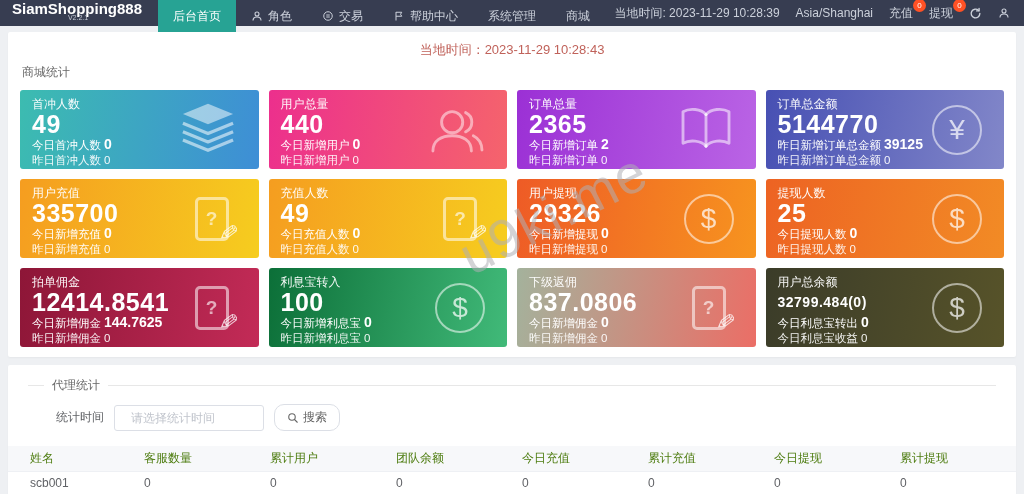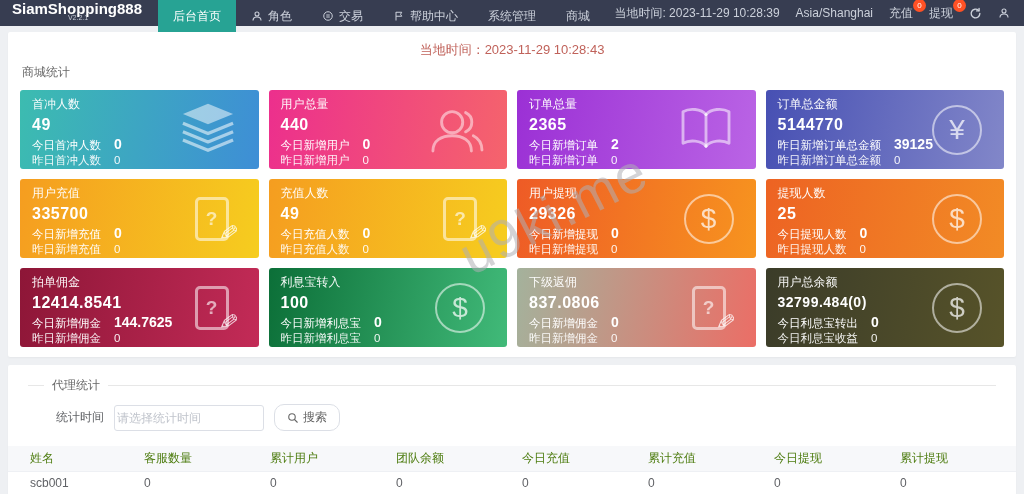--- a/index.html
+++ b/index.html
@@ -31,23 +31,23 @@
   .icon-btn { display:flex; align-items:center; cursor:pointer; }
   .user-wrap { display:flex; align-items:center; gap:4px; cursor:pointer; }
   
   .panel { background:#fff; margin:0 8px; border-radius:2px; box-shadow:0 1px 2px rgba(0,0,0,.04); }
   .panel-top { margin-top:6px; padding:4px 12px 10px; }
   .time-line { text-align:center; color:#c0625a; font-size:13px; padding:5px 0 3px; }
   .section-title { font-size:12px; color:#666; margin:2px 2px 9px; }
   .cards-grid { display:grid; grid-template-columns:repeat(4,1fr); gap:10px; }
   .card { position:relative; height:79px; border-radius:3px; padding:7px 12px; color:#fff; }
   .card-title { font-size:12px; line-height:15px; opacity:.96; }
-  .card-value { font-size:16px; font-weight:bold; line-height:25px; letter-spacing:.5px; }
+  .card-value { font-size:25px; font-weight:bold; line-height:25px; letter-spacing:.5px; }
   .card-value.small { font-size:14px; line-height:19px; padding:3px 0; }
-  .card-line { font-size:11.5px; line-height:15px; display:flex; align-items:baseline; gap:13px; }
+  .card-line { font-size:11.5px; line-height:15px; display:flex; align-items:baseline; gap:3px; }
   .card-line .v { font-weight:bold; font-size:14px; }
   .card-line.yesterday { opacity:.92; }
   .card-line.yesterday .v { font-weight:normal; font-size:11.5px; }
   .card-icon { position:absolute; right:22px; top:50%; transform:translateY(-50%); }
   .coin {
     width:50px; height:50px; border:2px solid rgba(255,255,255,.55); border-radius:50%;
     display:flex; align-items:center; justify-content:center;
     font-size:28px; color:rgba(255,255,255,.72);
   }
   .doc {
@@ -57,21 +57,21 @@
   .doc-q { font-size:19px; font-weight:bold; color:rgba(255,255,255,.62); }
   .doc-pencil { position:absolute; right:-13px; bottom:-9px; font-size:23px; color:rgba(255,255,255,.78); transform:scaleX(-1) rotate(-8deg); }
   
   .panel-bottom { margin-top:8px; padding:6px 0 0; height:140px; }
   fieldset.agent-box { border:1px solid #e7e7e7; border-left:none; border-right:none; border-bottom:none; margin:6px 20px 0; padding:8px 0 2px; }
   fieldset.agent-box legend { font-size:12px; color:#666; padding:0 8px; margin-left:16px; }
   .filter-row { display:flex; align-items:center; gap:10px; margin:2px 0 4px 28px; }
   .filter-label { font-size:12px; color:#606266; }
   .filter-input {
     width:150px; height:26px; border:1px solid #dcdfe6; border-radius:3px;
-    padding:0 2px; font-size:12px; color:#606266; outline:none;
+    padding:0 16px; font-size:12px; color:#606266; outline:none;
   }
   .filter-input::placeholder { color:#c0c4cc; }
   .search-btn {
     height:27px; padding:0 12px; border:1px solid #dcdfe6; background:#fff; border-radius:10px;
     font-size:12px; color:#666; display:flex; align-items:center; gap:4px; cursor:pointer;
   }
   
   table.agent-table { width:100%; border-collapse:collapse; table-layout:fixed; margin-top:9px; font-size:12px; }
   .agent-table th {
     background:#f7f8fa; color:#4d7c0f; font-weight:normal; text-align:left;

